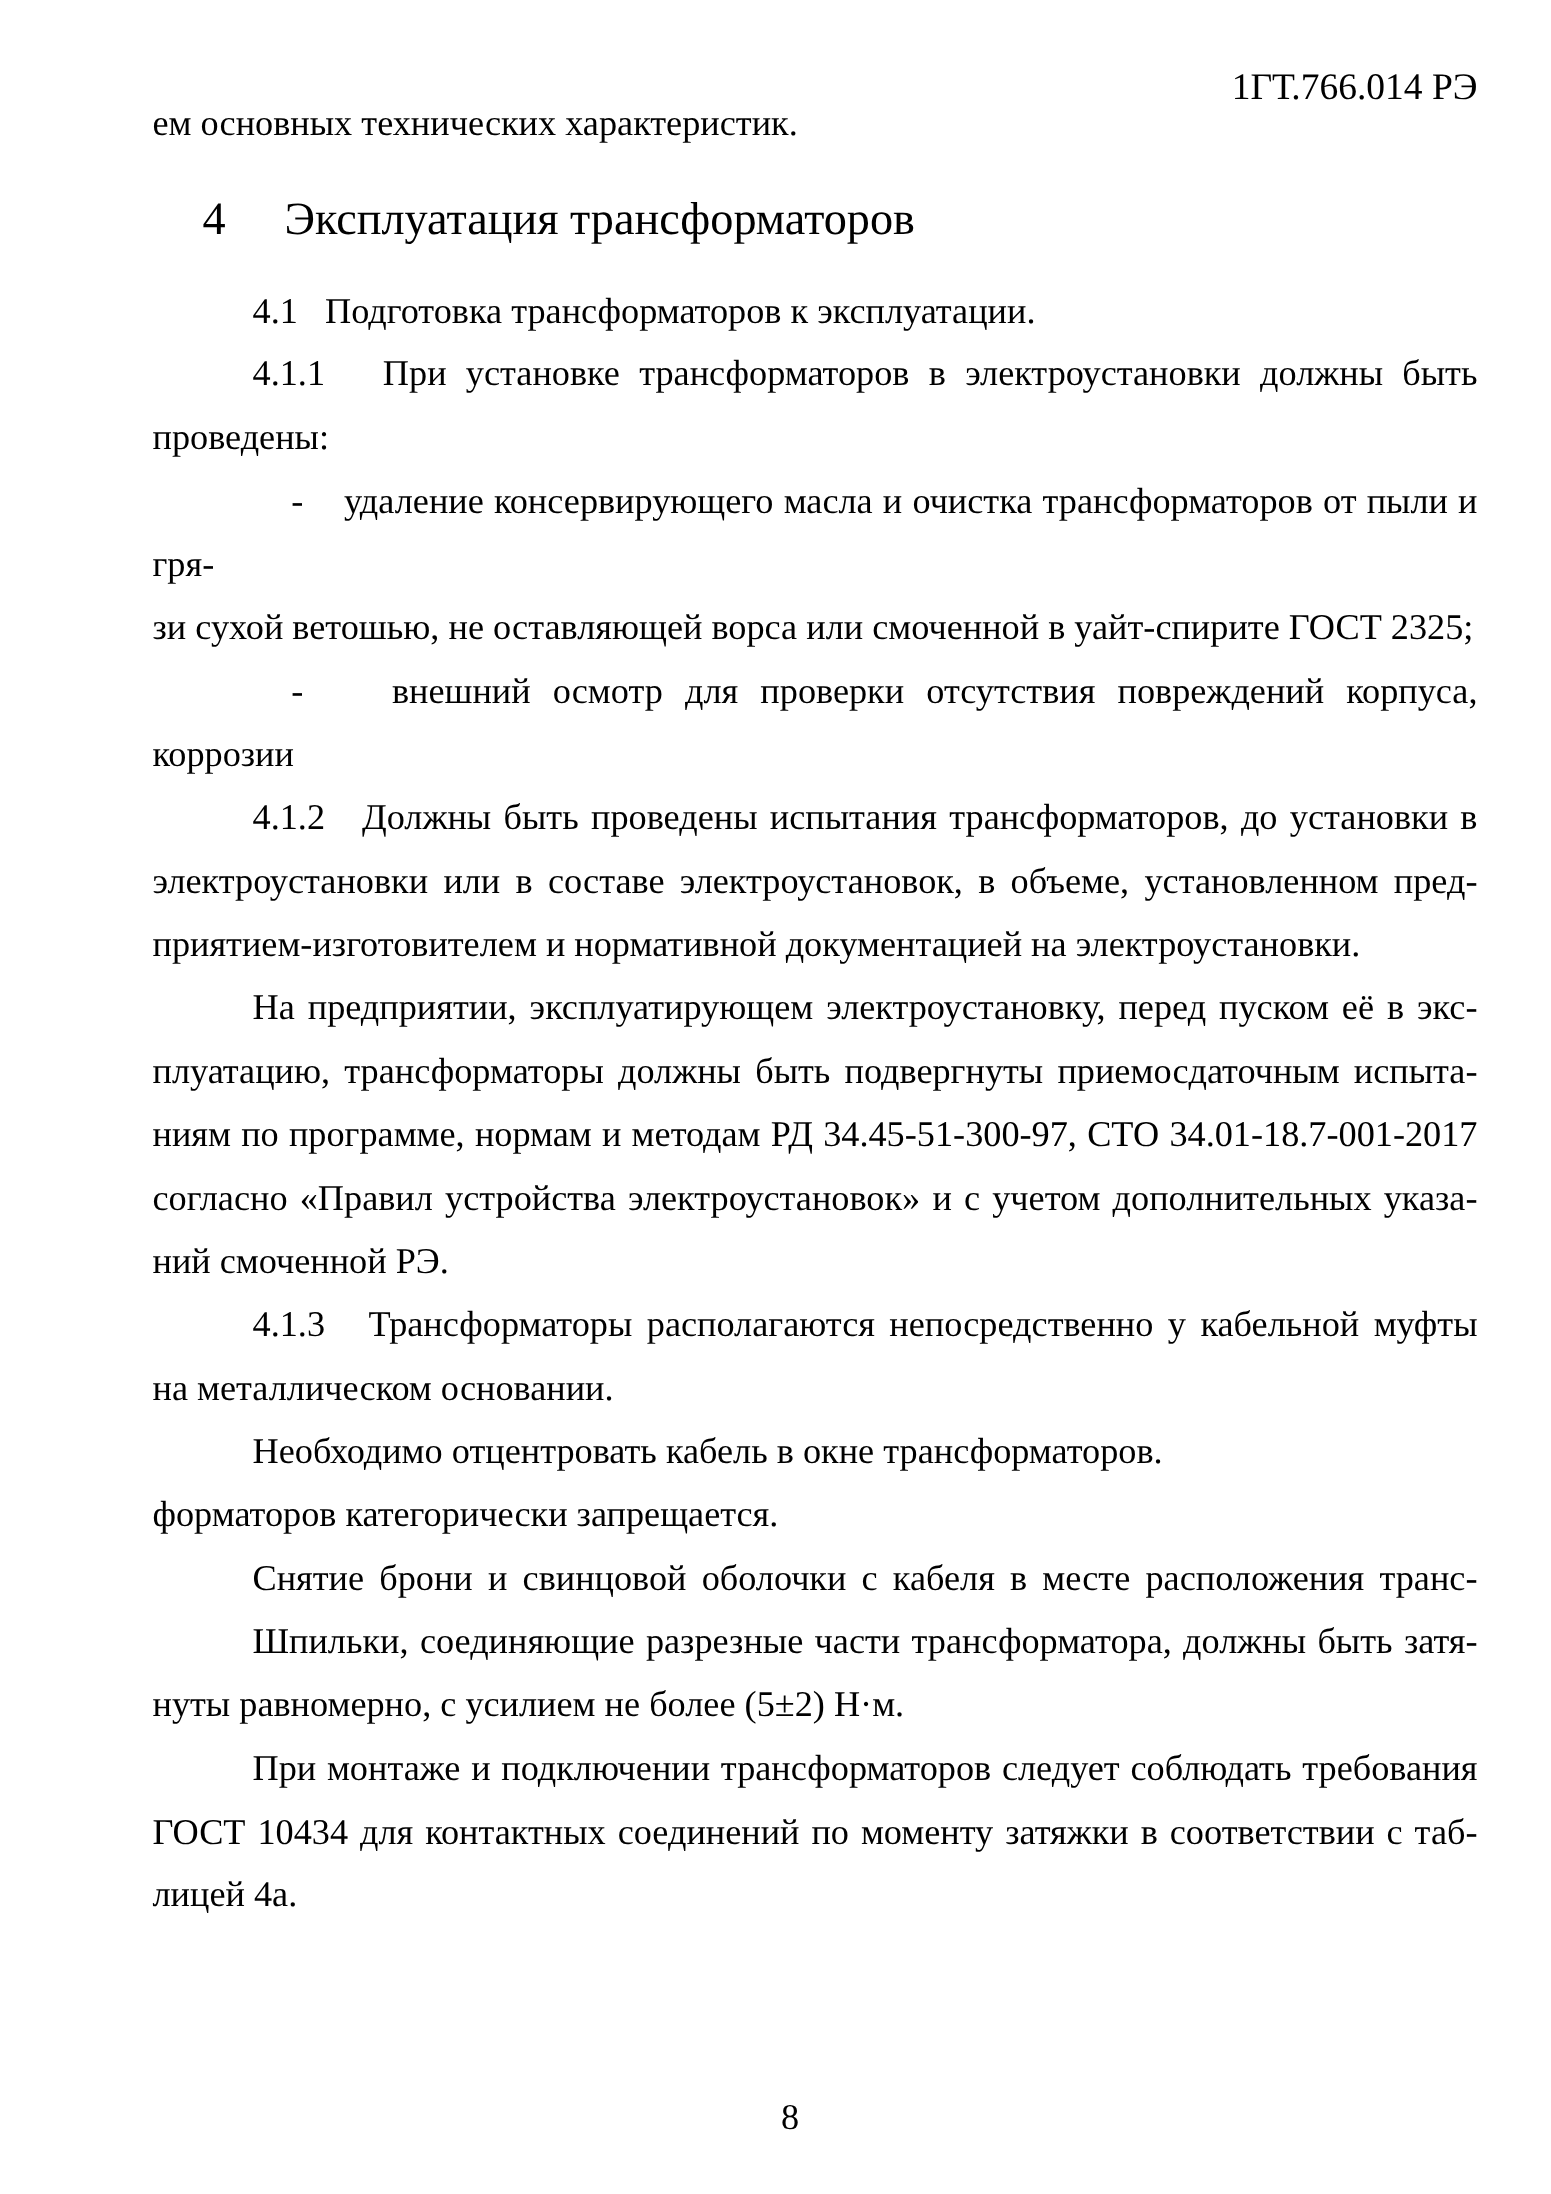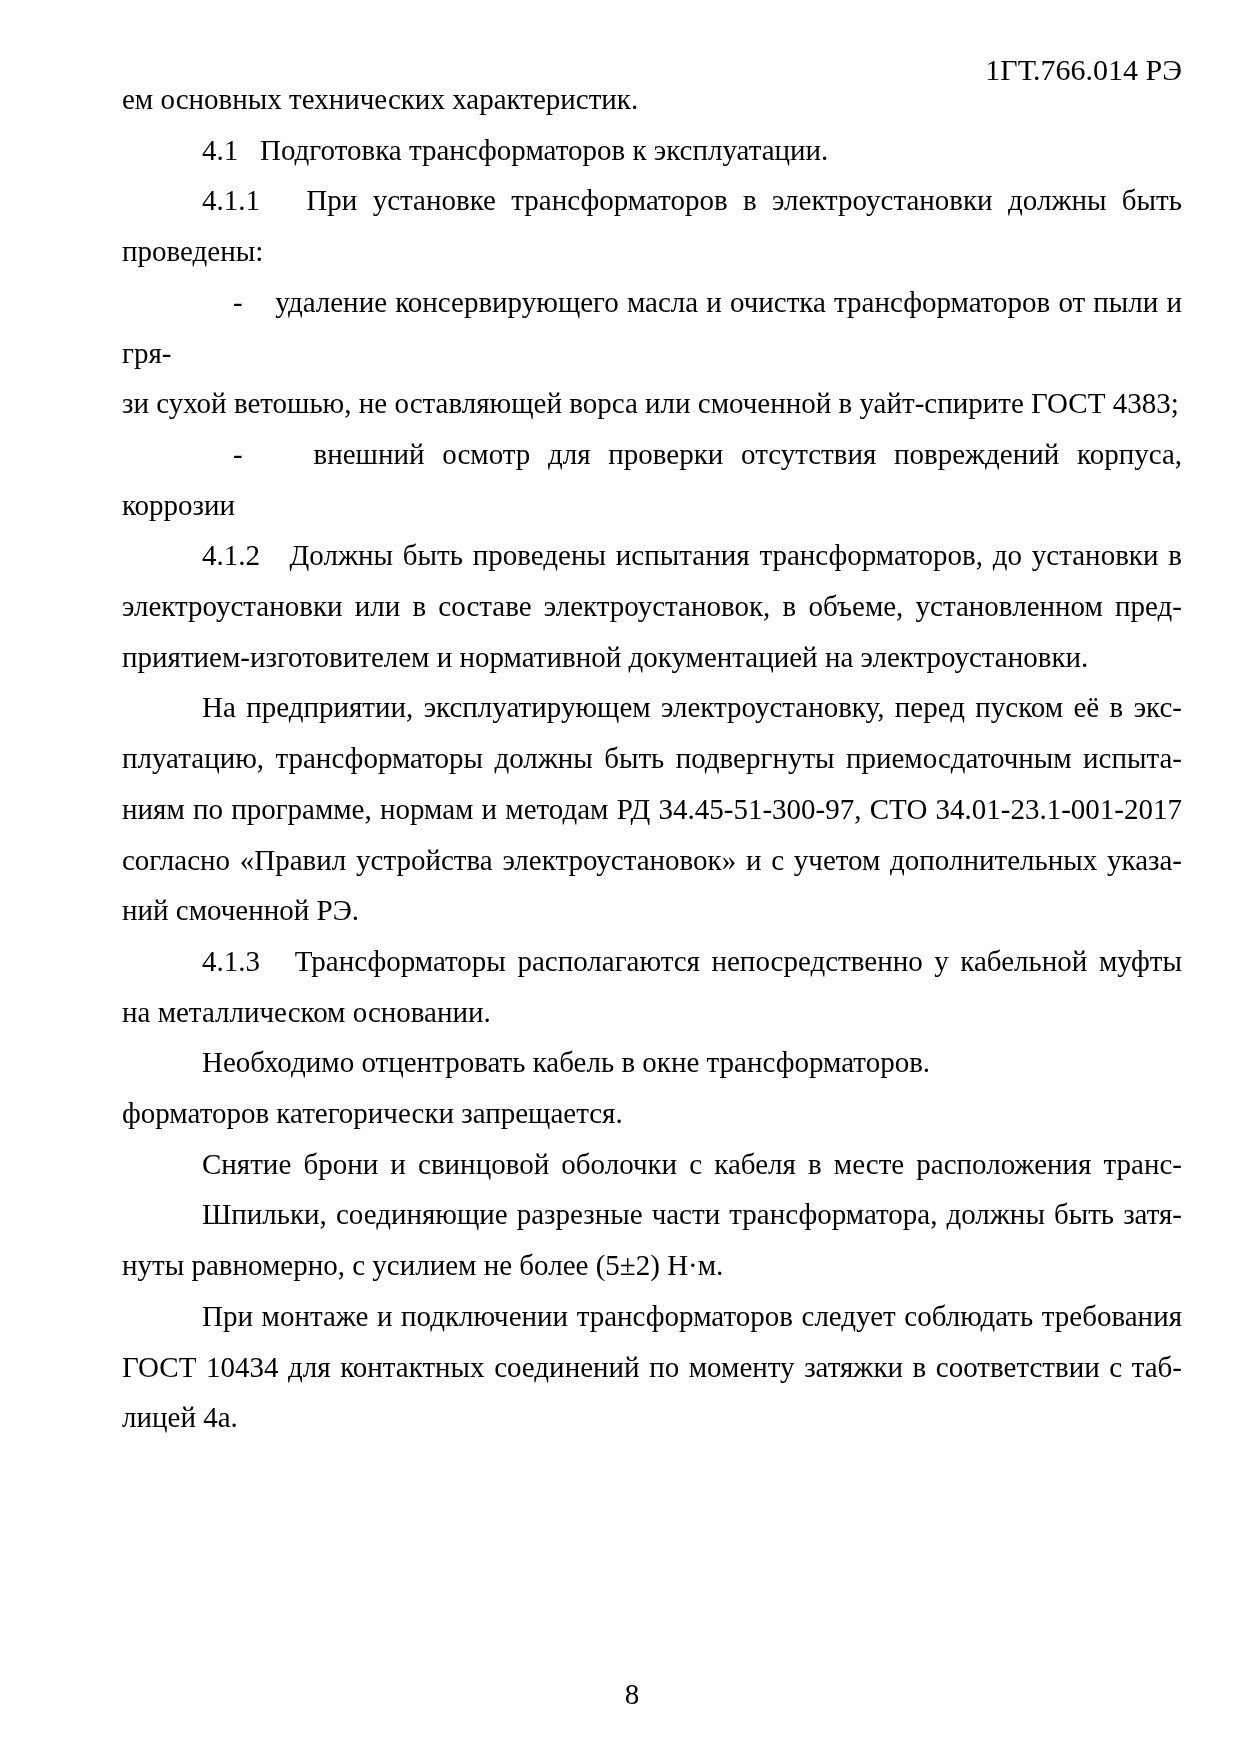--- a/index.html
+++ b/index.html
@@ -55,33 +55,34 @@
 </head>
 <body>
 
 <div class="page">
 
   <div class="doc-code">1ГТ.766.014 РЭ</div>
 
   <div class="content">
     <div class="ln short">ем основных технических характеристик.</div>
 
+    <h1 class="heading"><span>4</span><span class="hsp"></span><span>Эксплуатация трансформаторов</span></h1>
 
     <div class="ln short ind">4.1&nbsp;&nbsp;&nbsp;Подготовка трансформаторов к эксплуатации.</div>
     <div class="ln full ind">4.1.1&nbsp;&nbsp;&nbsp;При установке трансформаторов в электроустановки должны быть</div>
     <div class="ln short">проведены:</div>
     <div class="ln full indb">-&nbsp;&nbsp;&nbsp;&nbsp;удаление консервирующего масла и очистка трансформаторов от пыли и гря-</div>
-    <div class="ln short">зи сухой ветошью, не оставляющей ворса или смоченной в уайт-спирите ГОСТ 4383;</div>
+    <div class="ln short">зи сухой ветошью, не оставляющей ворса или смоченной в уайт-спирите ГОСТ 2325;</div>
     <div class="ln full indb">-&nbsp;&nbsp;&nbsp;&nbsp;внешний осмотр для проверки отсутствия повреждений корпуса, коррозии</div>
     <div class="ln full ind">4.1.2&nbsp;&nbsp;&nbsp;Должны быть проведены испытания трансформаторов, до установки в</div>
     <div class="ln full">электроустановки или в составе электроустановок, в объеме, установленном пред-</div>
     <div class="ln short">приятием-изготовителем и нормативной документацией на электроустановки.</div>
     <div class="ln full ind">На предприятии, эксплуатирующем электроустановку, перед пуском её в экс-</div>
     <div class="ln full">плуатацию, трансформаторы должны быть подвергнуты приемосдаточным испыта-</div>
-    <div class="ln full">ниям по программе, нормам и методам РД 34.45-51-300-97, СТО 34.01-23.1-001-2017</div>
+    <div class="ln full">ниям по программе, нормам и методам РД 34.45-51-300-97, СТО 34.01-18.7-001-2017</div>
     <div class="ln full">согласно «Правил устройства электроустановок» и с учетом дополнительных указа-</div>
     <div class="ln short">ний смоченной РЭ.</div>
     <div class="ln full ind">4.1.3&nbsp;&nbsp;&nbsp;Трансформаторы располагаются непосредственно у кабельной муфты</div>
     <div class="ln short">на металлическом основании.</div>
     <div class="ln short ind">Необходимо отцентровать кабель в окне трансформаторов.</div>
     <div class="ln short">форматоров категорически запрещается.</div>
     <div class="ln full ind">Снятие брони и свинцовой оболочки с кабеля в месте расположения транс-</div>
     <div class="ln full ind">Шпильки, соединяющие разрезные части трансформатора, должны быть затя-</div>
     <div class="ln short">нуты равномерно, с усилием не более (5±2) Н·м.</div>
     <div class="ln full ind">При монтаже и подключении трансформаторов следует соблюдать требования</div>

